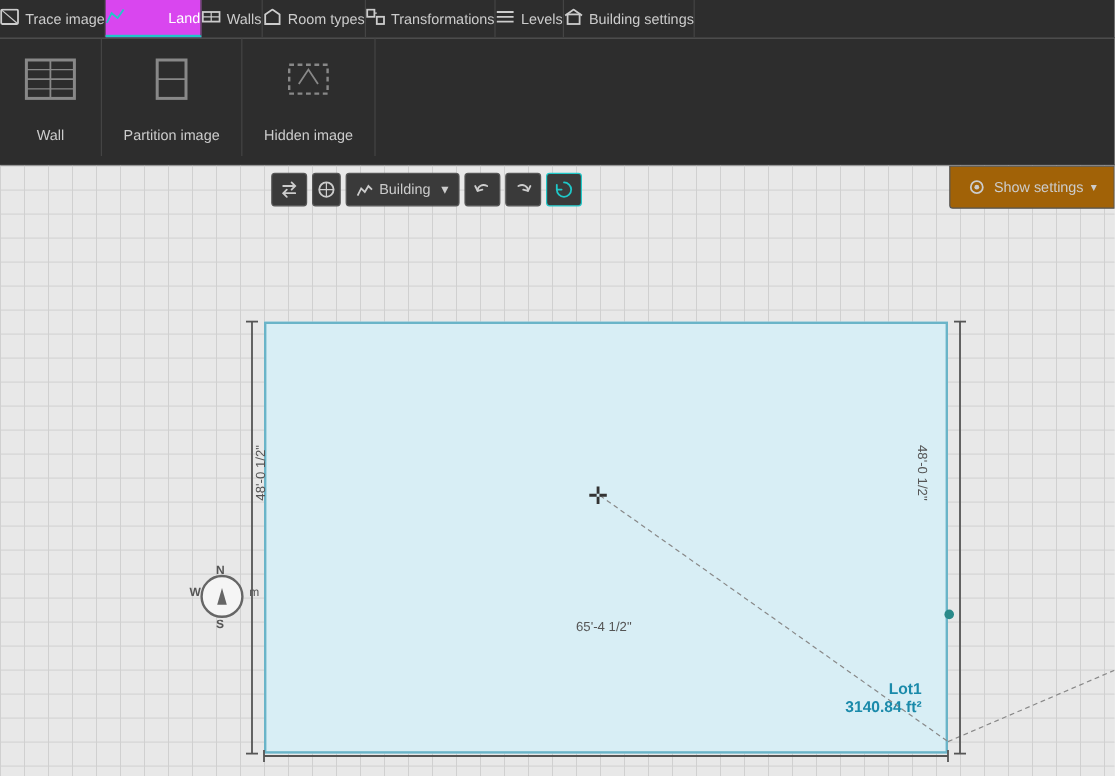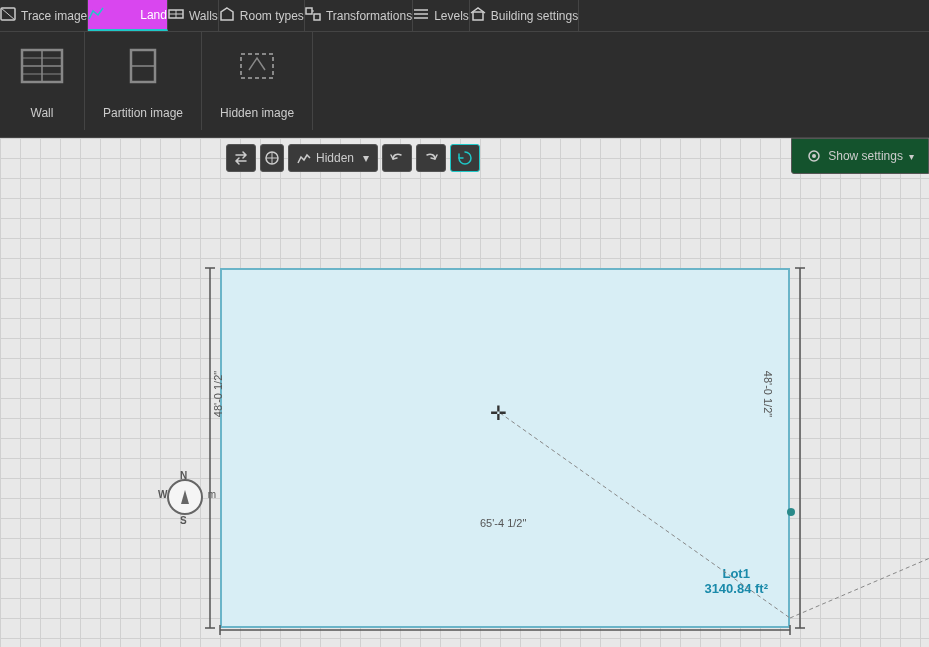--- a/index.html
+++ b/index.html
@@ -114,21 +114,21 @@
     
     .show-settings-btn {
       position: absolute;
       top: 0;
       right: 0;
       display: flex;
       align-items: center;
       gap: 6px;
       padding: 0 14px;
       height: 36px;
-      background: #14532d;
+      background: #a16207;
       border: 1px solid #555;
       border-bottom-left-radius: 3px;
       color: #ccc;
       font-size: 12px;
       cursor: pointer;
       z-index: 10;
     }
 
     
     .lot-area {
@@ -143,21 +143,21 @@
     }
 
     
     .lot-label {
       position: absolute;
       bottom: 30px;
       right: 20px;
       color: #1a8aaa;
       font-size: 13px;
       font-weight: bold;
-      text-align: center;
+      text-align: right;
       z-index: 6;
     }
 
     
     .dim-label-vertical-left {
       position: absolute;
       left: 195px;
       top: 250px;
       transform: rotate(-90deg);
       transform-origin: center;
@@ -371,21 +371,21 @@
       <svg width="18" height="18" viewBox="0 0 18 18">
           <circle cx="9" cy="9" r="6" fill="none" stroke="#ccc" stroke-width="1.5"></circle>
           <line x1="9" y1="3" x2="9" y2="15" stroke="#ccc" stroke-width="1"></line>
           <line x1="3" y1="9" x2="15" y2="9" stroke="#ccc" stroke-width="1"></line>
         </svg>
     </div>
     <div class="terrain-select">
       <svg width="14" height="14" viewBox="0 0 14 14">
           <polyline points="1,12 4,6 7,9 10,4 13,7" fill="none" stroke="#ccc" stroke-width="1.5"></polyline>
         </svg>
-      <span>Hidden</span>
+      <span>Building</span>
       <span style="color:#ccc; margin-left:4px;">▾</span>
     </div>
     <div class="canvas-btn">
       <svg width="16" height="16" viewBox="0 0 16 16">
           <path d="M4,9 C4,5 8,3 12,5" fill="none" stroke="#ccc" stroke-width="1.5" stroke-linecap="round"></path>
           <polyline points="2,5 4,9 8,8" fill="none" stroke="#ccc" stroke-width="1.5" stroke-linecap="round" stroke-linejoin="round"></polyline>
         </svg>
     </div>
     <div class="canvas-btn">
       <svg width="16" height="16" viewBox="0 0 16 16">

